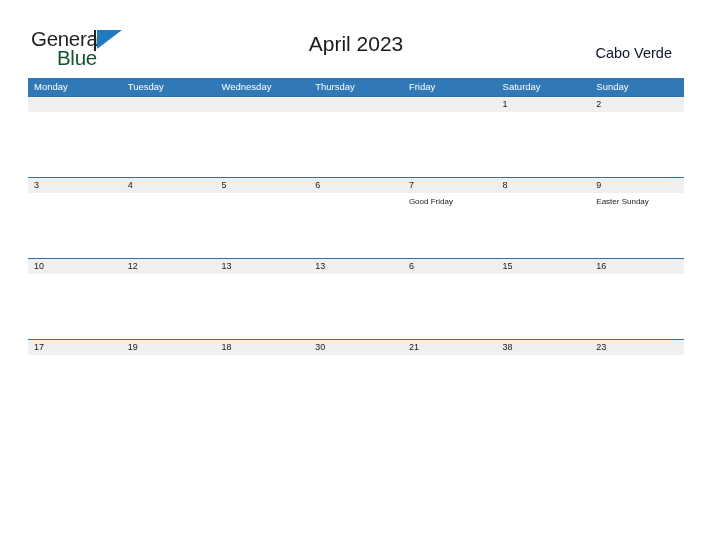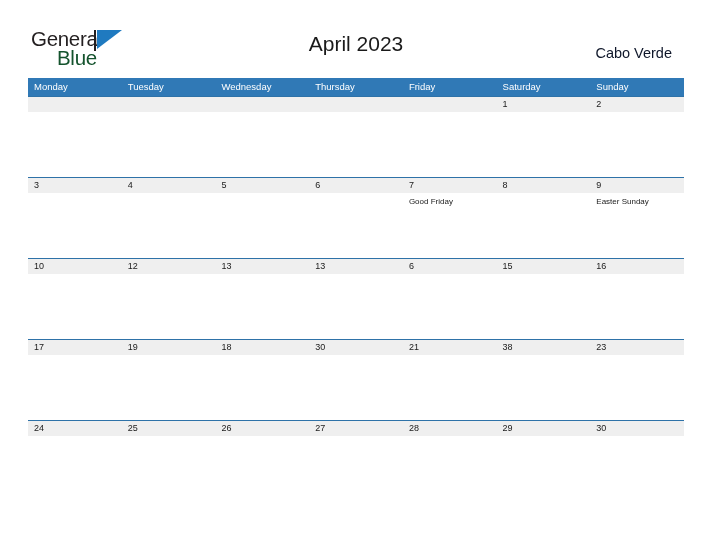--- a/index.html
+++ b/index.html
@@ -326,29 +326,20 @@
       <div class="evt-cell">
           <div class="evt"></div>
         </div>
       <div class="evt-cell">
           <div class="evt"></div>
         </div>
     </div>
   </div>
 
   <div class="week">
-    <div class="week-band">
-      <div class="daynum">24</div>
-      <div class="daynum">25</div>
-      <div class="daynum">26</div>
-      <div class="daynum">27</div>
-      <div class="daynum">28</div>
-      <div class="daynum">29</div>
-      <div class="daynum">30</div>
-    </div>
     <div class="week-body">
       <div class="evt-cell">
           <div class="evt"></div>
         </div>
       <div class="evt-cell">
           <div class="evt"></div>
         </div>
       <div class="evt-cell">
           <div class="evt"></div>
         </div>

